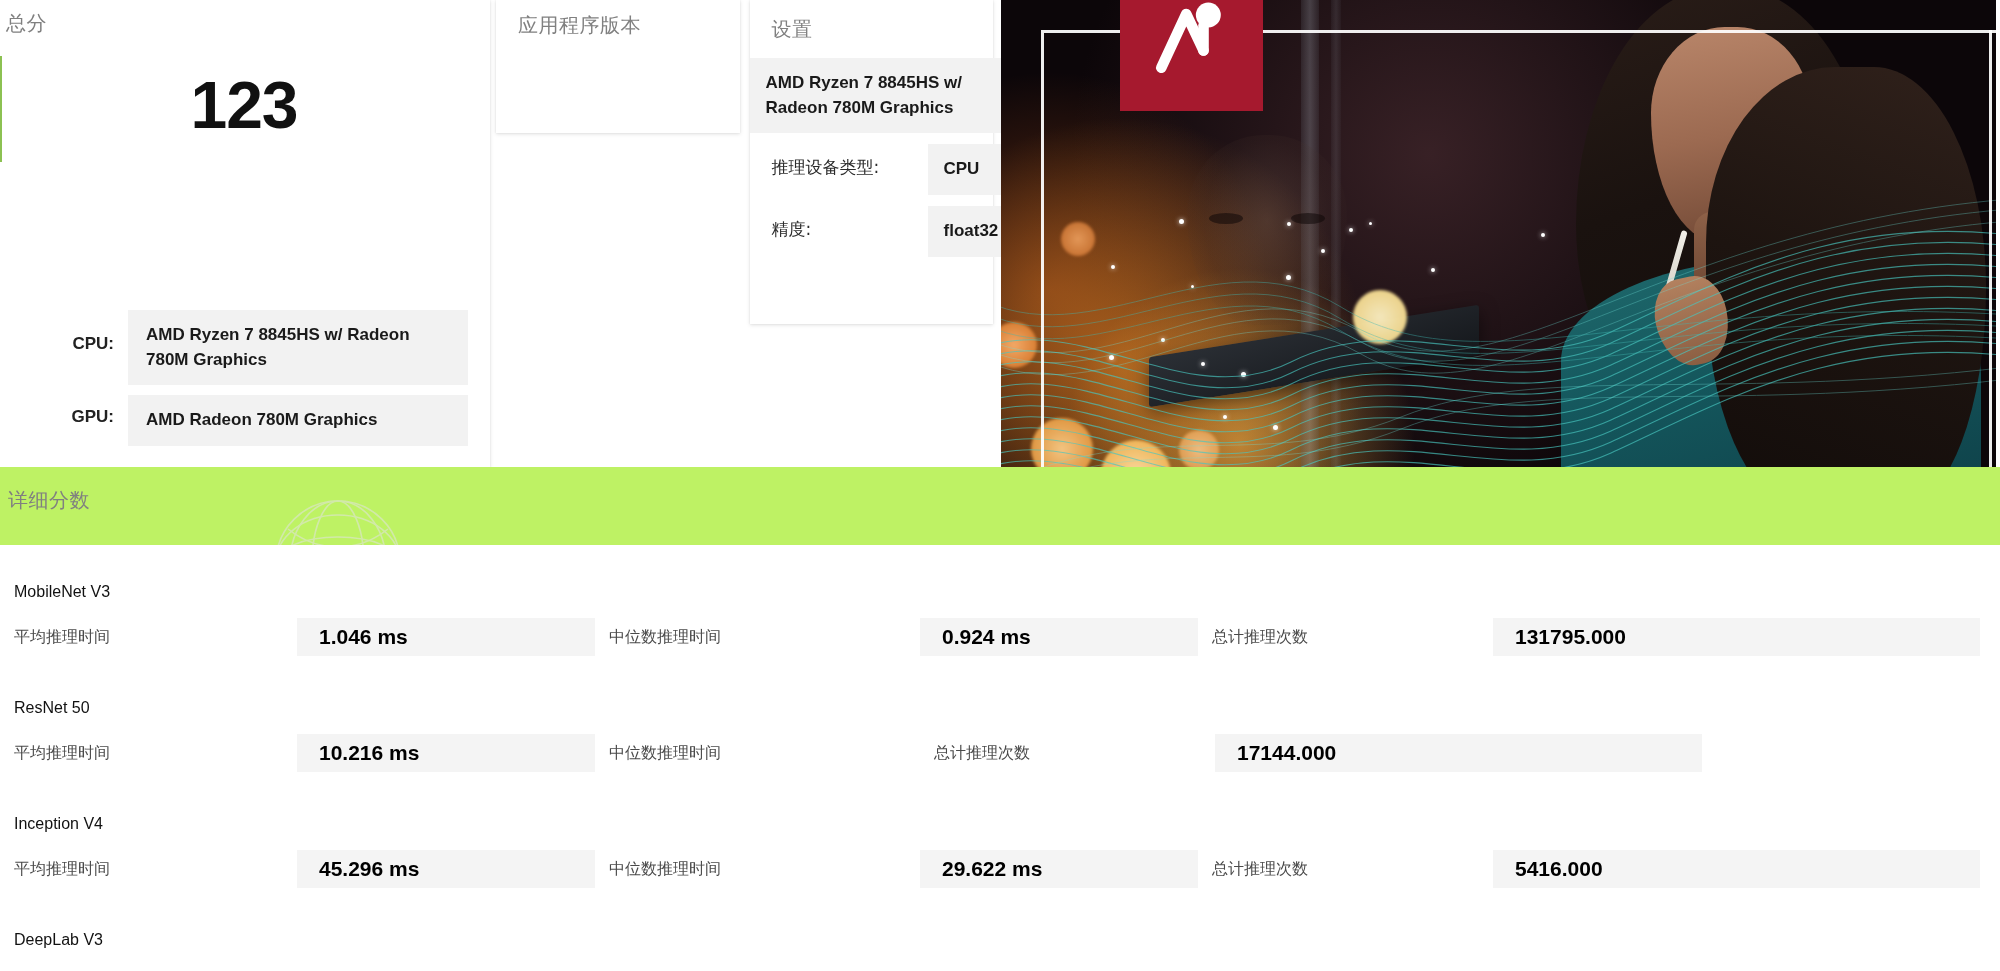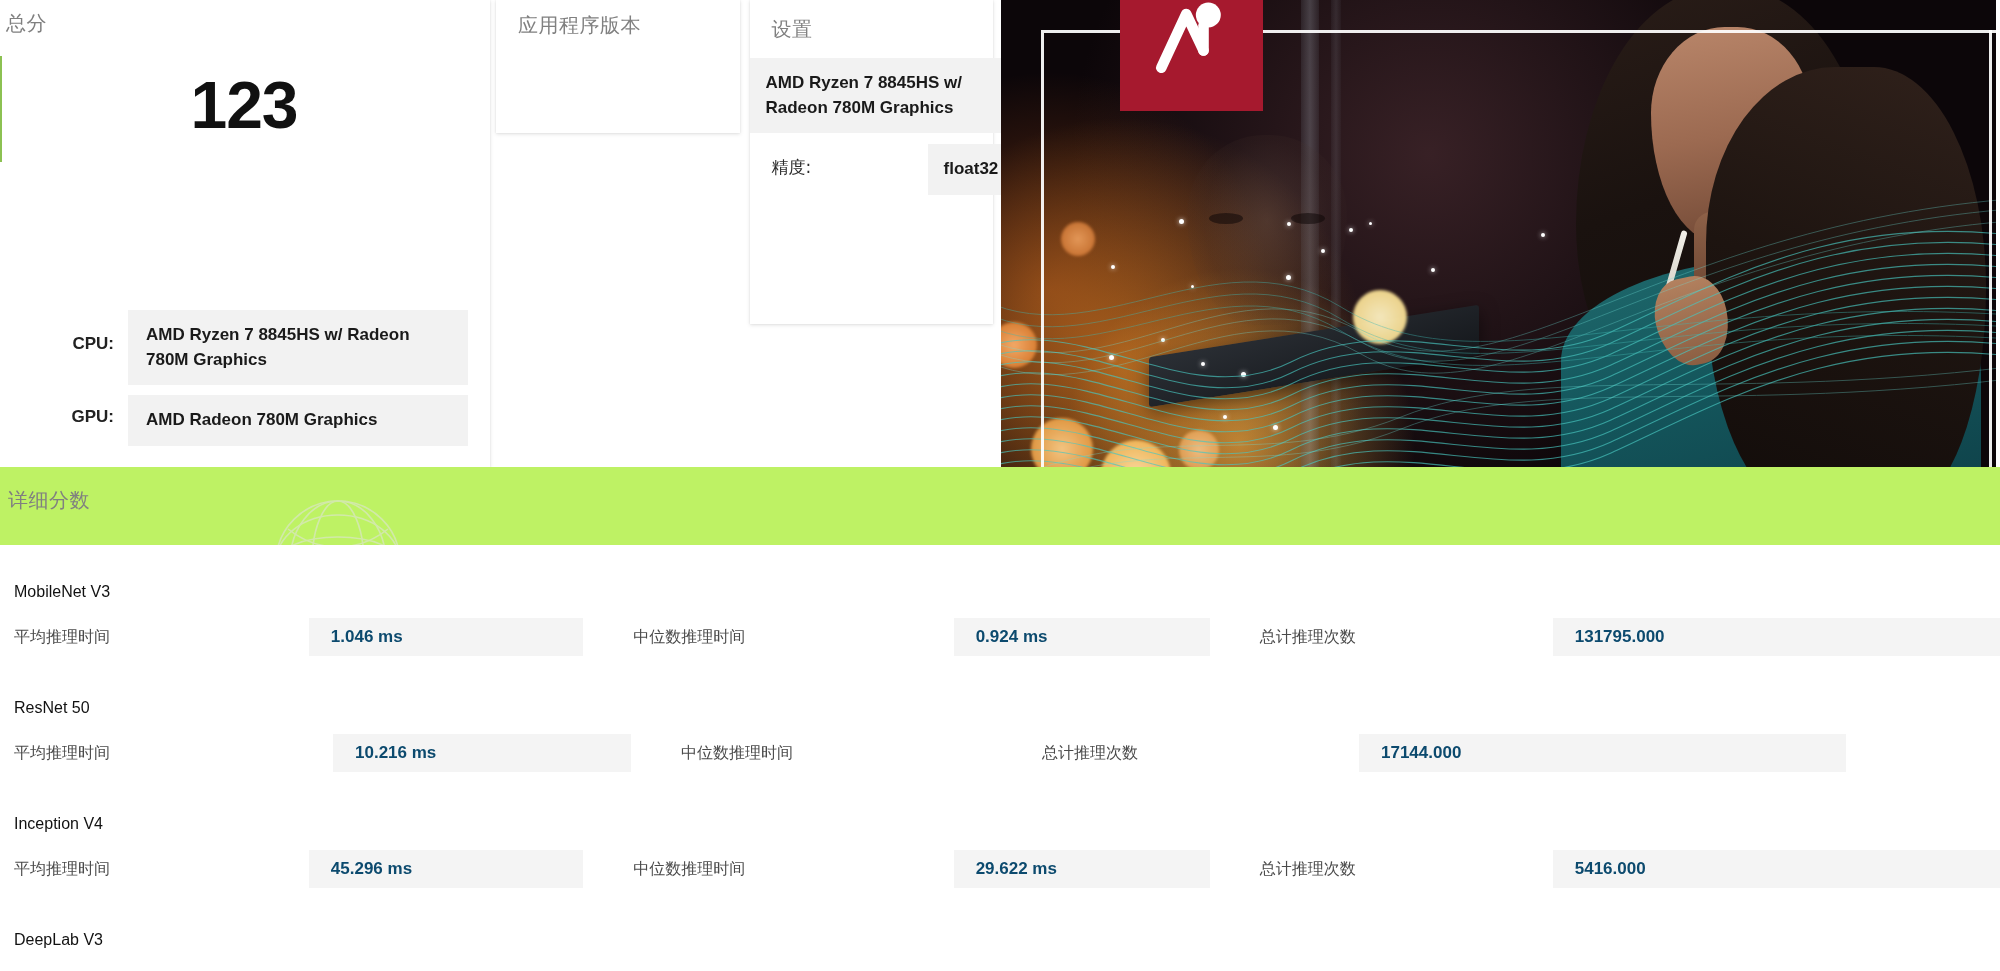--- a/index.html
+++ b/index.html
@@ -446,39 +446,38 @@
     padding-left: 14px;
     padding-top: 16px;
     padding-bottom: 14px;
   }
 
   .metric-row {
     display: flex;
     align-items: center;
     height: 44px;
     margin-bottom: 24px;
-    gap: 36px;
   }
 
   .metric-label {
     font-size: 16px;
     color: #4a4a4a;
     font-family: "DejaVu Sans", "Liberation Sans", sans-serif;
     padding-left: 14px;
   }
 
   .metric-value {
     height: 38px;
     background: #f4f4f4;
     display: flex;
     align-items: center;
     padding-left: 22px;
-    font-size: 17px;
+    font-size: 21px;
     font-weight: 700;
-    color: #0c4a6e;
+    color: #000000;
   }
 
   .c1-label { width: 297px; }
   .c1-value { width: 298px; }
   .c2-label { width: 325px; }
   .c2-value { width: 278px; }
   .c3-label { width: 295px; }
   .c3-value { width: 487px; }
 </style>
 </head>
@@ -512,20 +511,24 @@
       </div>
 
       <div class="card settings-card">
         <div class="panel-title">设置</div>
         <div class="settings-rows">
 
           <div class="set-row">
             <div class="set-value">AMD Ryzen 7 8845HS w/ Radeon 780M Graphics</div>
           </div>
 
+          <div class="set-row single">
+            <div class="set-label">推理设备类型:</div>
+            <div class="set-value">CPU</div>
+          </div>
 
           <div class="set-row single">
             <div class="set-label">精度:</div>
             <div class="set-value">float32</div>
           </div>
 
         </div>
       </div>
 
     </div>

